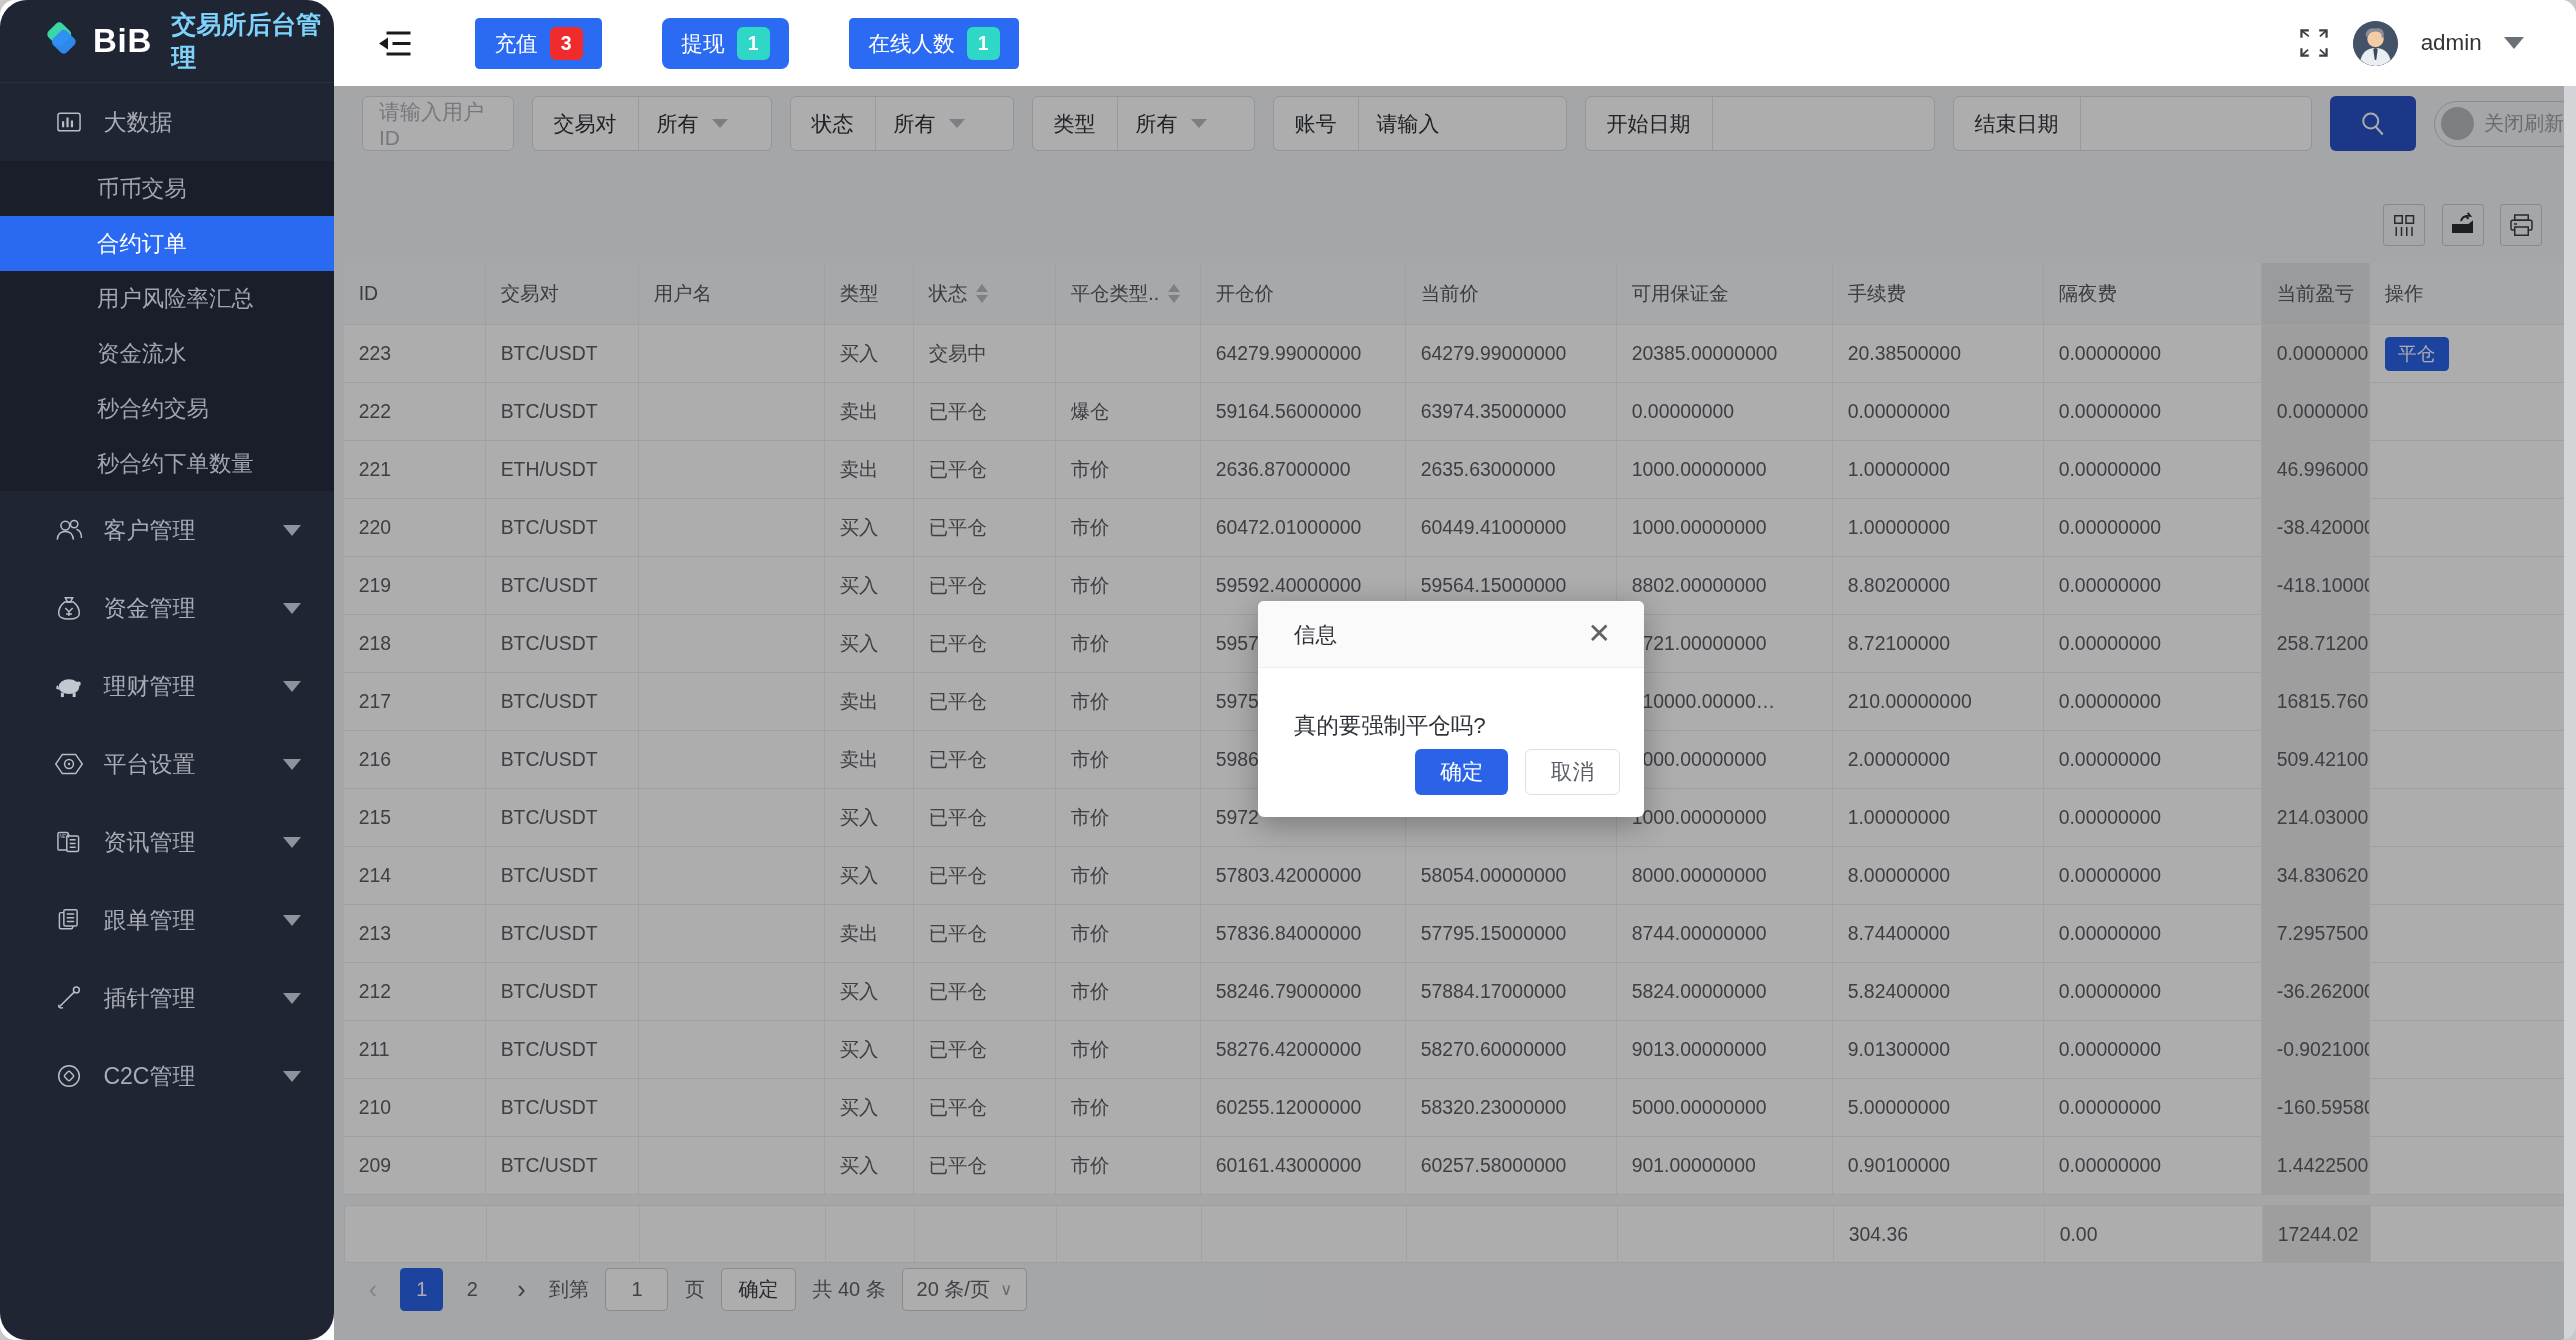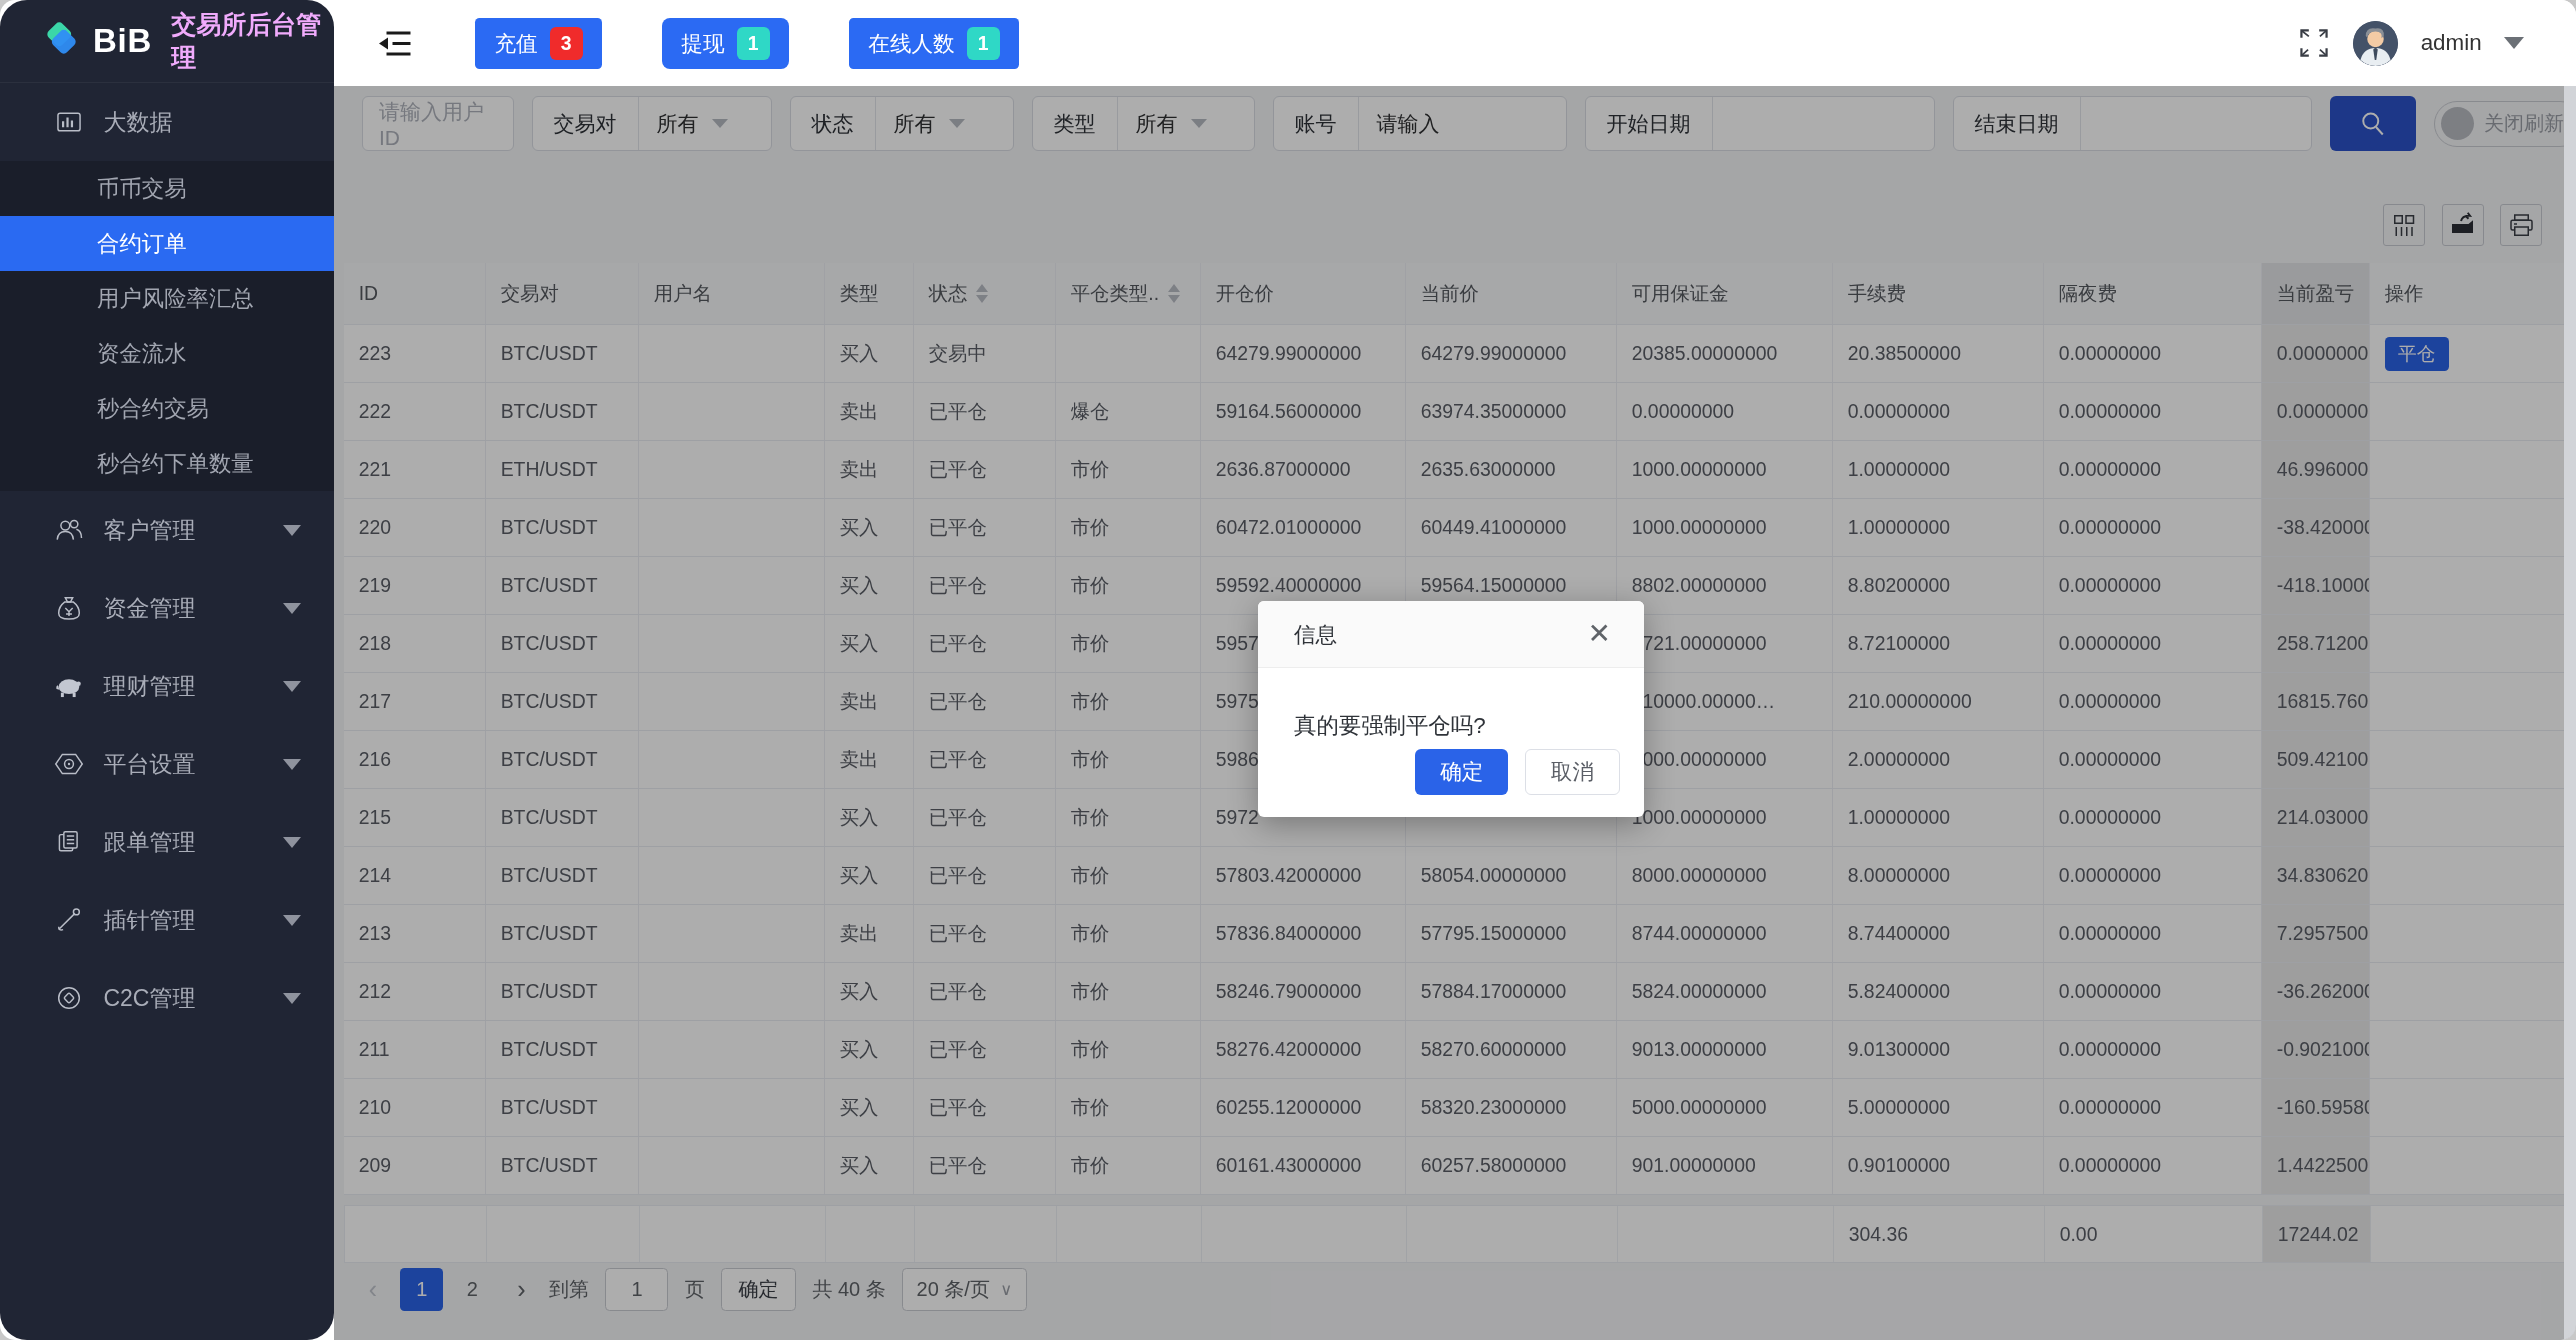--- a/index.html
+++ b/index.html
@@ -6,21 +6,21 @@
   html,body { width:2576px; height:1340px; background:#c8c8c8; }
   body { font-family:"Liberation Sans","DejaVu Sans",sans-serif; }
   .window { position:relative; width:2576px; height:1340px; border-radius:15px; overflow:hidden;
             background:#fff; display:flex; }
 
   
   .sidebar { width:334px; flex-shrink:0; background:#202534; color:#a9adb8; position:relative; z-index:20;border-radius:27px; }
   .logo-row { height:83px; display:flex; align-items:center; padding-left:39px; border-bottom:0.7px solid rgba(255,255,255,.05); }
   .logo-mark { width:42px; height:42px; position:relative; margin-right:12px; }
   .logo-text { color:#fff; font-size:33px; font-weight:bold; letter-spacing:0.7px; }
-  .logo-title { color:#f0abfc; font-size:25px; font-weight:bold; margin-left:19.4px; }
+  .logo-title { color:#7dd3fc; font-size:25px; font-weight:bold; margin-left:19.4px; }
   .menu { position:absolute; top:83px; left:0; right:0; bottom:0; }
   .menu-item { height:78px; display:flex; align-items:center; padding:0 33px 0 54px; font-size:23px; cursor:pointer; }
   .menu-item .mi-icon { width:30px; height:30px; margin-right:19.4px; flex-shrink:0; display:flex; align-items:center; justify-content:center; }
   .menu-item .mi-label { flex:1; }
   .caret { width:0; height:0; border-left:9.7px solid transparent; border-right:9.7px solid transparent; }
   .caret.down { border-top:11.2px solid #8f939e; }
   .caret.up { border-bottom:11.2px solid #f2f3f5; }
   .submenu { background:#1a1e2a; }
   .submenu-item { height:55px; display:flex; align-items:center; padding-left:97px; font-size:22.4px; color:#a2a6b1; cursor:pointer; }
   .submenu-item.active { background:#2a6af2; color:#fff; }
@@ -173,20 +173,32 @@
         </div>
         <div class="menu-item">
           <span class="mi-icon">
             <svg class="ico" width="30" height="28" viewBox="0 0 40 38">
               <path d="M11 6 h18 l9 13 -9 13 h-18 l-9 -13 z"></path>
               <circle cx="20" cy="19" r="6"></circle>
               <circle cx="20" cy="19" r="1.6" fill="#b9bdc7" stroke="none"></circle>
             </svg>
           </span>
           <span class="mi-label">平台设置</span>
+          <span class="caret down"></span>
+        </div>
+        <div class="menu-item">
+          <span class="mi-icon">
+            <svg class="ico" width="30" height="28" viewBox="0 0 40 38" style="font-size:31px">
+              <rect x="5" y="6" width="14" height="24" rx="2"></rect>
+              <rect x="17" y="11" width="16" height="21" rx="2" fill="#202534"></rect>
+              <path d="M21 16 h8 M21 21 h8 M21 26 h8"></path>
+              <text x="7" y="14" font-size="6" fill="#b9bdc7" stroke="none">NEW</text>
+            </svg>
+          </span>
+          <span class="mi-label">资讯管理</span>
           <span class="caret down"></span>
         </div>
         <div class="menu-item">
           <span class="mi-icon">
             <svg class="ico" width="28" height="28" viewBox="0 0 38 38">
               <rect x="6" y="9" width="18" height="22" rx="2"></rect>
               <rect x="12" y="5" width="18" height="22" rx="2" fill="#202534"></rect>
               <path d="M16 11 h10 M16 16 h10 M16 21 h10"></path>
             </svg>
           </span>

